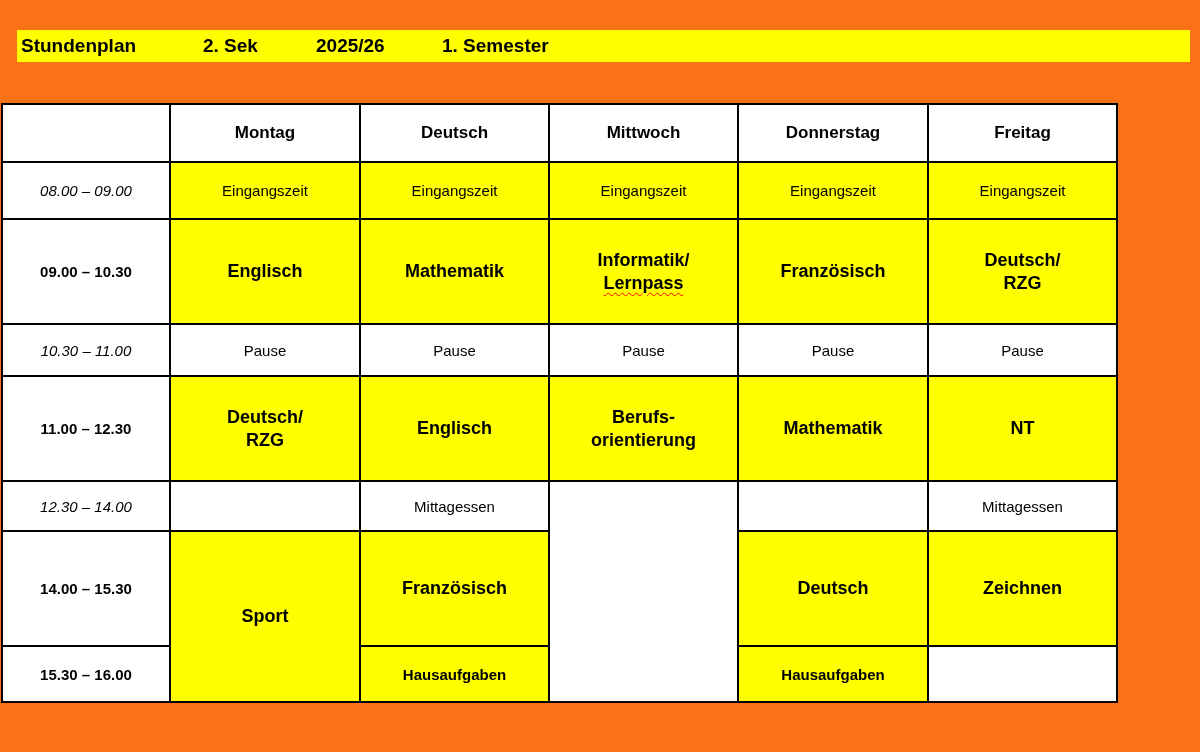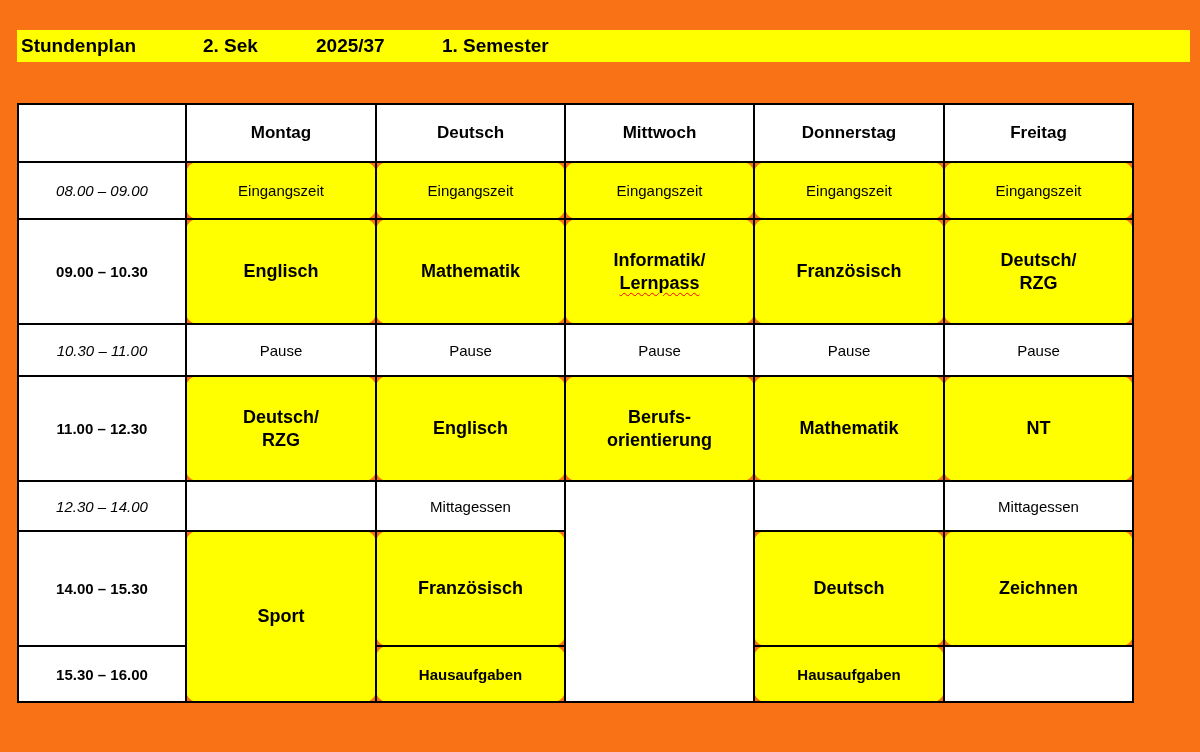--- a/index.html
+++ b/index.html
@@ -21,35 +21,35 @@
     font-size: 19px; font-weight: bold; line-height: 32px;
   }
   .title-bar span { position: absolute; top: 0; white-space: nowrap; }
   .tp0 { left: 4px; }
   .tp1 { left: 186px; }
   .tp2 { left: 299px; }
   .tp3 { left: 425px; }
 
   
   table.timetable {
-    position: absolute; left: 17px; top: 103px;
+    position: absolute; left: 1px; top: 103px;
     border-collapse: collapse;
     table-layout: fixed;
     width: 1115px;
   }
   .timetable td, .timetable th {
     border: 2px solid #000000;
     padding: 0;
     text-align: center;
     vertical-align: middle;
     overflow: hidden;
     background: #ffffff;
   }
   .timetable th { font-size: 17px; font-weight: bold; }
-  .y { background: #ffff00 !important; border-radius: 12px; }
+  .y { background: #ffff00 !important; }
   .time   { font-size: 15px; font-weight: normal; font-style: italic; }
   .time-b { font-size: 15px; font-weight: bold; }
   .small  { font-size: 15px; font-weight: normal; }
   .subj   { font-size: 18px; font-weight: bold; line-height: 23px; }
   .hw     { font-size: 15px; font-weight: bold; }
   .squiggle {
     text-decoration: underline;
     text-decoration-style: wavy;
     text-decoration-color: #ff0000;
     text-decoration-thickness: 1px;
@@ -57,21 +57,21 @@
   }
 </style>
 </head>
 <body>
 
 <div class="page">
 
   <div class="title-bar">
     <span class="tp0">Stundenplan</span>
     <span class="tp1">2. Sek</span>
-    <span class="tp2">2025/37</span>
+    <span class="tp2">2025/26</span>
     <span class="tp3">1. Semester</span>
   </div>
 
   <table class="timetable">
     <colgroup>
       <col style="width:168px">
       <col style="width:190px">
       <col style="width:189px">
       <col style="width:189px">
       <col style="width:190px">

